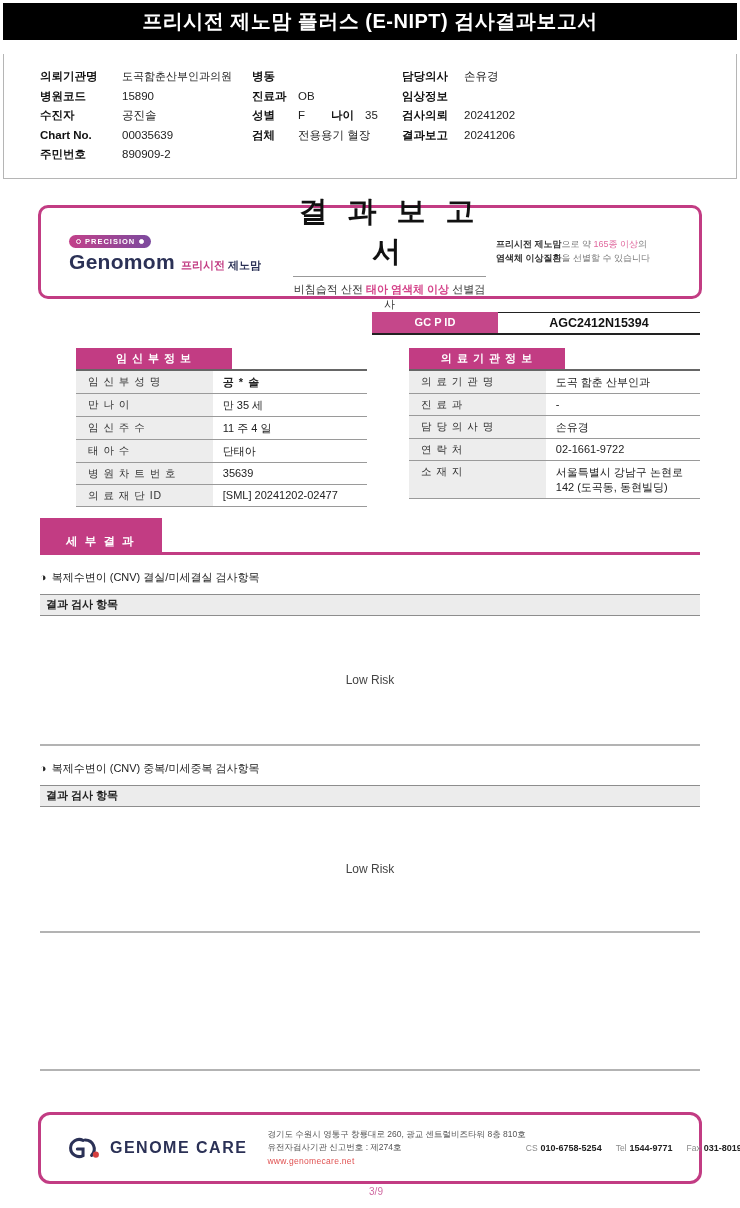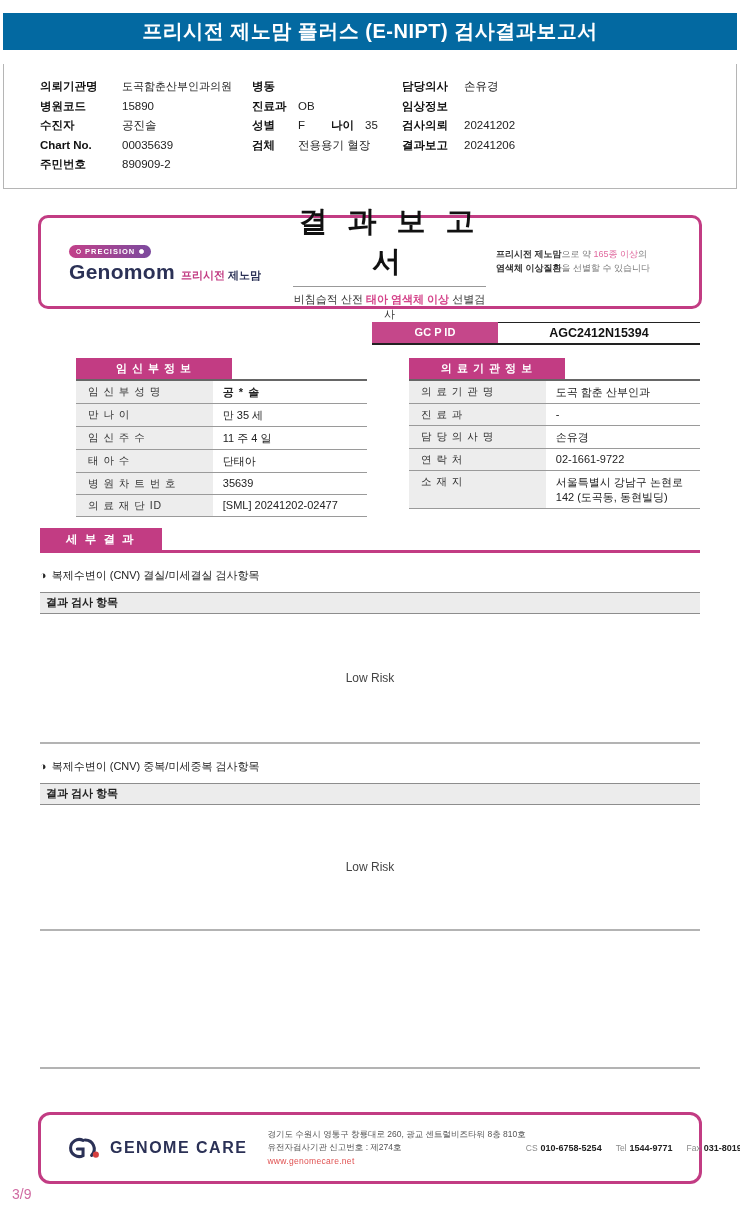--- a/index.html
+++ b/index.html
@@ -3,21 +3,21 @@
 <meta charset="utf-8">
 <style>
   * { margin:0; padding:0; box-sizing:border-box; }
   html,body { background:#fff; }
   body {
     width:740px; height:1208px; position:relative; overflow:hidden;
     font-family:"Liberation Sans","DejaVu Sans",sans-serif; color:#222;
   }
   :root { }
   .teal-band {
-    margin:13px 3px 0 3px; height:37px; background:#0369a1;
+    margin:3px 3px 0 3px; height:37px; background:#000000;
     display:flex; align-items:center; justify-content:center;
   }
   .teal-band .title { color:#fff; font-size:20px; font-weight:bold; letter-spacing:0.5px; }
 
   
   .patient-box {
     margin:14px 3px; border:1px solid #b5b5b5; border-top:none;
     padding:13px 14px 13px 36px; display:grid; grid-template-columns:212px 150px 1fr;
     font-size:11.5px;
   }
@@ -72,21 +72,21 @@
   }
   .itable-body { border-top:2px solid #666; }
   .irow { display:flex; border-bottom:1px solid #9a9a9a; min-height:22px; }
   .ilabel { width:47%; background:#ededed; font-size:10.5px; color:#333; padding:4px 6px 3px 12px; letter-spacing:1px; }
   .ivalue { flex:1; font-size:11px; color:#222; padding:4px 4px 3px 10px; }
   .ivalue.bold { font-weight:bold; letter-spacing:1px; }
 
   .section-head { margin-top:11px; border-bottom:3px solid #c23c83; }
   .section-tab {
     display:inline-block; background:#c23c83; color:#fff; font-weight:bold; font-size:11.5px;
-    padding:4px 26px 3px 26px; letter-spacing:2px;
+    padding:16px 26px 3px 26px; letter-spacing:2px;
   }
   .bullet-line { margin-top:15px; font-size:11px; color:#222; display:flex; align-items:center; gap:5px; }
   .bullet-line .glyph { font-size:11px; color:#222; }
   .gray-bar {
     margin-top:9px; height:22px; background:#ececec; border-top:1px solid #8d8d8d; border-bottom:1px solid #8d8d8d;
     font-size:11px; font-weight:bold; color:#222; display:flex; align-items:center; padding-left:6px;
   }
   .result-area { height:128px; display:flex; align-items:center; justify-content:center; font-size:12px; color:#444; }
   .sep { border-top:2px solid #b3b3b3; }
 
@@ -97,21 +97,21 @@
     position:absolute; left:38px; right:38px; top:1112px; height:72px;
     border:3px solid #c23c83; border-radius:12px; display:flex; align-items:center; padding:0 22px 0 24px; background:#fff;
   }
   .gc-logo { display:flex; align-items:center; gap:7px; flex:none; }
   .gc-name { font-size:16px; font-weight:bold; color:#2b3156; letter-spacing:1.5px; }
   .foot-addr { margin-left:20px; font-size:8.5px; color:#555; line-height:1.6; flex:none; }
   .foot-addr .site { color:#e05252; letter-spacing:0.3px; }
   .foot-contacts { margin-left:auto; font-size:9px; color:#333; display:flex; gap:14px; align-items:center; white-space:nowrap; }
   .foot-contacts .lab { color:#8a8a8a; font-size:8.5px; margin-right:3px; }
   .foot-contacts b { font-weight:bold; color:#222; }
-  .page-num { position:absolute; top:1186px; left:12px; right:0; font-size:14px; color:#d06ba2; }
+  .page-num { position:absolute; top:1186px; left:12px; right:0; text-align:center; font-size:10px; color:#d06ba2; }
 </style>
 </head>
 <body>
 
 <div class="teal-band">
   <div class="title">프리시전 제노맘 플러스 (E-NIPT) 검사결과보고서</div>
 </div>
 
 <div class="patient-box">
   <div class="c1">

